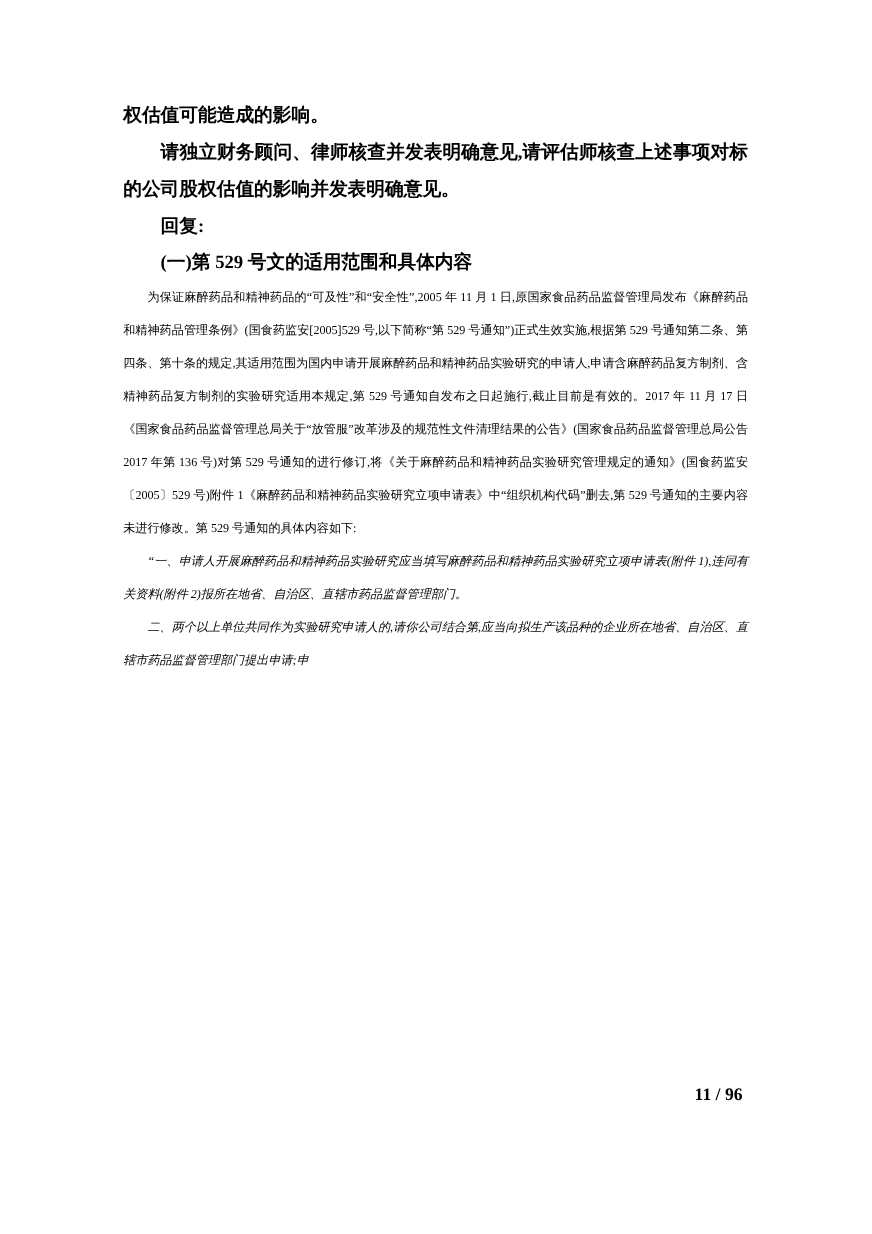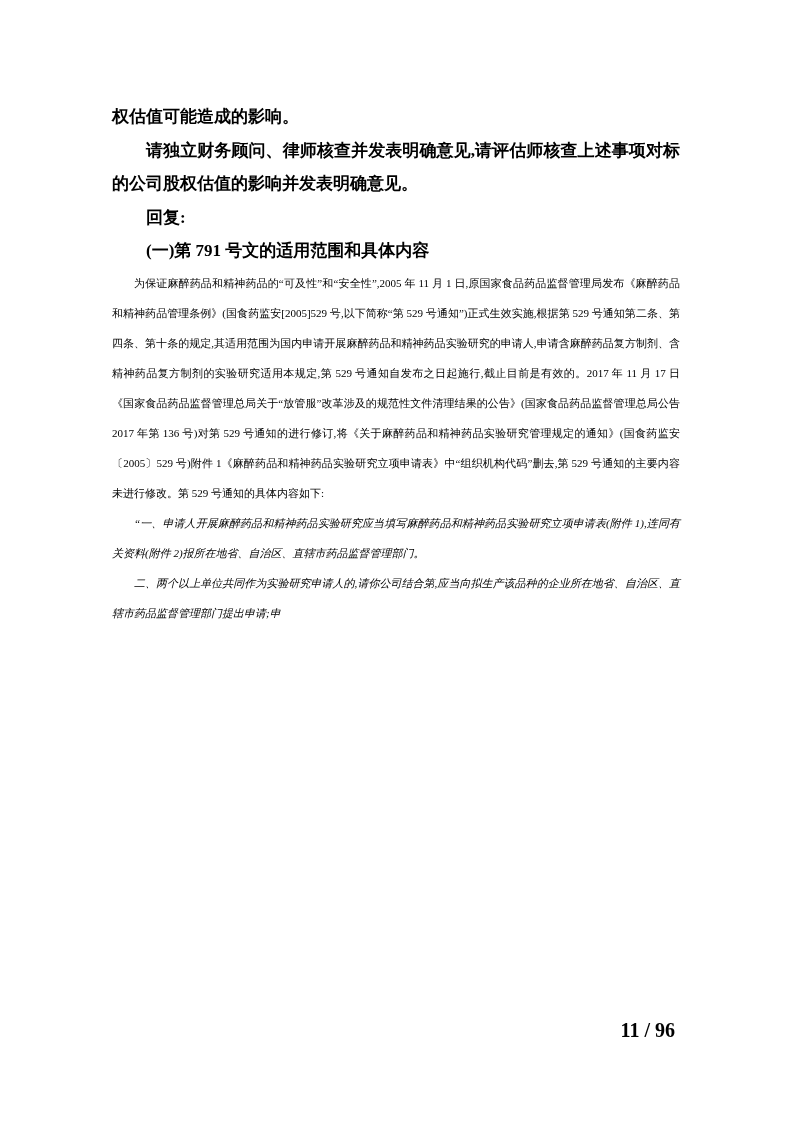--- a/index.html
+++ b/index.html
@@ -8,21 +8,21 @@
     width: 793px;
     height: 1122px;
     background: #ffffff;
     color: #000000;
     font-family: "Liberation Serif", "DejaVu Serif", serif;
     overflow: hidden;
   }
   .content {
     position: absolute;
     left: 112px;
-    top: 100px;
+    top: 88px;
     width: 568px;
   }
   .content p {
     margin: 0;
     text-align: justify;
     text-justify: inter-ideograph;
     word-break: break-all;
   }
   .para-bold {
     font-weight: bold;
@@ -41,34 +41,34 @@
     text-align: left;
   }
   .indent { text-indent: 2em; }
   .mt-sm { margin-top: 5px; }
   .mt-md { margin-top: 12px; font-style: italic; }
   .mt-lg { margin-top: 16px; }
   .mt-xs { margin-top: 3px; }
   .page-number {
     position: absolute;
     right: 118px;
-    top: 1022px;
+    top: 988px;
     font-weight: bold;
-    font-size: 20px;
+    font-size: 16px;
     line-height: 16px;
     font-family: "Liberation Serif", "DejaVu Serif", serif;
   }
 </style>
 </head>
 <body>
 
 <div class="page">
   <div class="content">
     <p class="para-bold">权估值可能造成的影响。</p>
     <p class="para-bold indent mt-lg">请独立财务顾问、律师核查并发表明确意见,请评估师核查上述事项对标的公司股权估值的影响并发表明确意见。</p>
     <p class="para-bold indent">回复:</p>
-    <p class="heading indent">(一)第 791 号文的适用范围和具体内容</p>
+    <p class="heading indent">(一)第 529 号文的适用范围和具体内容</p>
     <p class="para-body indent mt-xs">为保证麻醉药品和精神药品的“可及性”和“安全性”,2005 年 11 月 1 日,原国家食品药品监督管理局发布《麻醉药品和精神药品管理条例》(国食药监安[2005]529 号,以下简称“第 529 号通知”)正式生效实施,根据第 529 号通知第二条、第四条、第十条的规定,其适用范围为国内申请开展麻醉药品和精神药品实验研究的申请人,申请含麻醉药品复方制剂、含精神药品复方制剂的实验研究适用本规定,第 529 号通知自发布之日起施行,截止目前是有效的。2017 年 11 月 17 日《国家食品药品监督管理总局关于“放管服”改革涉及的规范性文件清理结果的公告》(国家食品药品监督管理总局公告 2017 年第 136 号)对第 529 号通知的进行修订,将《关于麻醉药品和精神药品实验研究管理规定的通知》(国食药监安〔2005〕529 号)附件 1《麻醉药品和精神药品实验研究立项申请表》中“组织机构代码”删去,第 529 号通知的主要内容未进行修改。第 529 号通知的具体内容如下:</p>
     <p class="para-body indent mt-md">“一、申请人开展麻醉药品和精神药品实验研究应当填写麻醉药品和精神药品实验研究立项申请表(附件 1),连同有关资料(附件 2)报所在地省、自治区、直辖市药品监督管理部门。</p>
     <p class="para-body indent mt-md">二、两个以上单位共同作为实验研究申请人的,请你公司结合第,应当向拟生产该品种的企业所在地省、自治区、直辖市药品监督管理部门提出申请;申</p>
   </div>
   <div class="page-number">11 / 96</div>
 </div>
 
 </body></html>

